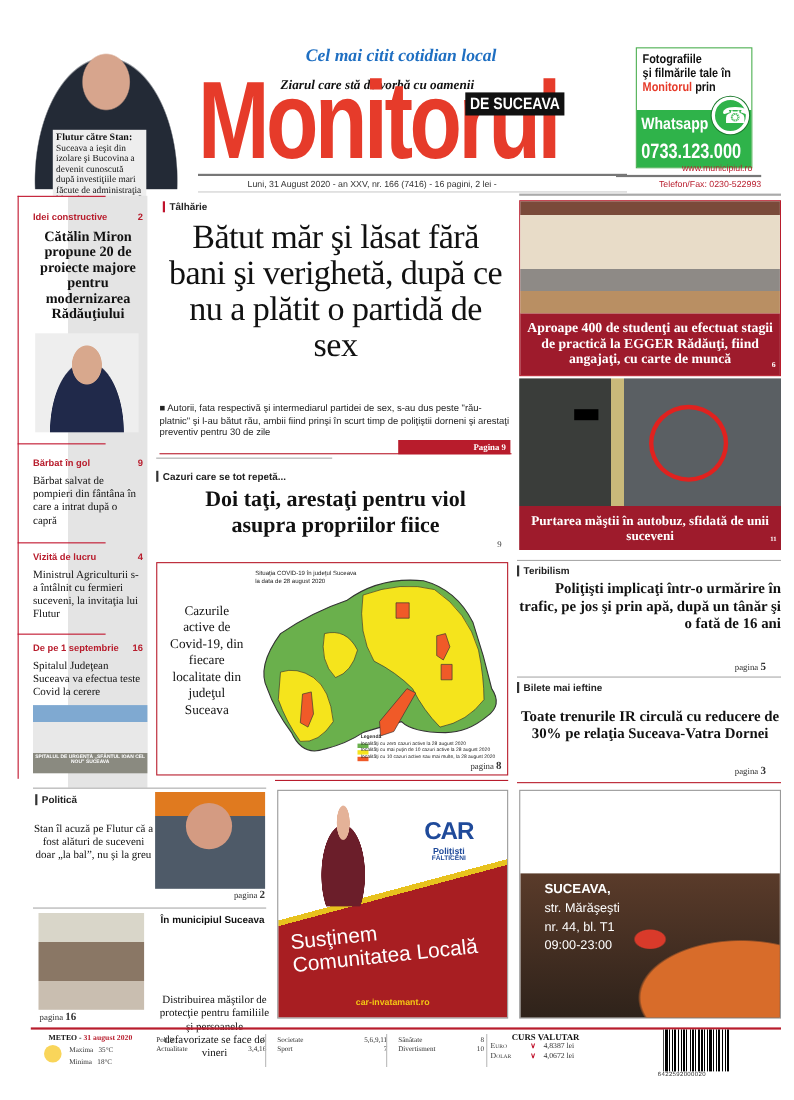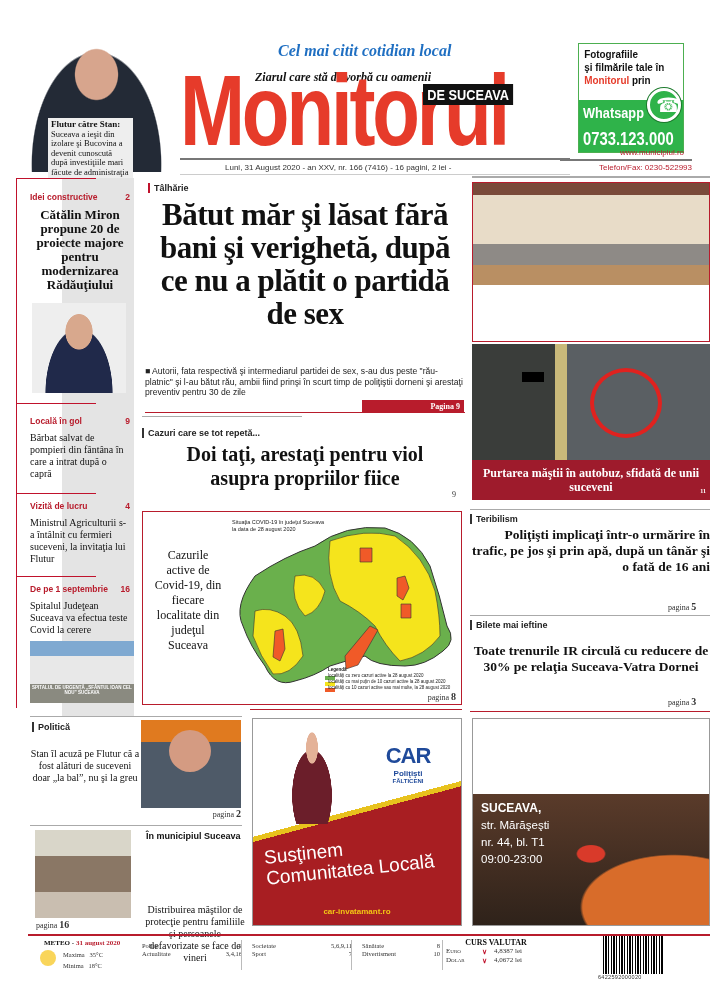--- a/index.html
+++ b/index.html
@@ -36,21 +36,21 @@
 
 #left-col{left:22px;top:178px;width:112px;height:538px;background:linear-gradient(90deg,#fff 0 40px,#e4e4e4 40px)}
 #left-col .vline{position:absolute;left:-6px;top:0;width:1px;height:530px;background:#c0122c}
 .lc-item{position:absolute;left:8px;width:100px}
 .lc-kick{font-size:8.5px;font-weight:bold;color:#b81c2c;display:flex;justify-content:space-between}
 .lc-txt{font-family:"Liberation Serif",serif;font-size:10px;line-height:12px;margin-top:6px;color:#111}
 .lc-head{font-family:"Liberation Serif",serif;font-weight:bold;font-size:13px;line-height:14px;text-align:center;margin-top:6px}
 .lc-sep{position:absolute;left:-6px;width:80px;height:1px;background:#c0122c}
 
 #main-kick{left:148px;top:183px}
-#main-head{left:150px;top:198px;width:310px;text-align:center;font-family:"Liberation Serif",serif;font-weight:bold;font-size:31px;line-height:33px;letter-spacing:-.5px}
+#main-head{left:150px;top:198px;width:310px;text-align:center;font-family:"Liberation Serif",serif;font-weight:normal;font-size:31px;line-height:33px;letter-spacing:-.5px}
 #main-sum{left:145px;top:366px;width:320px;font-size:8.6px;line-height:10.5px;color:#222}
 #main-pg{left:362px;top:400px;width:102px;height:13px;background:#b81c2c;color:#fff;font-family:"Liberation Serif",serif;font-weight:bold;font-size:8px;text-align:right;padding-right:4px;line-height:13px}
 #main-rule{left:145px;top:412px;width:320px;height:1px;background:#b81c2c}
 #second-kick{left:142px;top:428px}
 #second-head{left:160px;top:442px;width:290px;text-align:center;font-family:"Liberation Serif",serif;font-weight:bold;font-size:20px;line-height:24px}
 
 #map-box{left:142px;top:511px;width:320px;height:194px;border:1px solid #b81c2c}
 #map-cap{position:absolute;left:10px;top:36px;width:70px;text-align:center;font-family:Liberation Serif, serif;font-size:12px;line-height:15px}
 #map-svg{position:absolute;left:82px;top:4px;width:234px;height:185px}
 #map-title{position:absolute;left:89px;top:7px;font-size:5.5px;line-height:7px;color:#222}
@@ -85,21 +85,21 @@
 #car-lady{position:absolute;left:30px;top:10px;width:58px;height:95px;background:radial-gradient(ellipse at 50% 20%,#e4b298 0 14%,transparent 15%),radial-gradient(ellipse at 50% 70%,#6b1e2a 0 48%,transparent 49%)}
 #car-slogan{position:absolute;left:10px;top:128px;color:#fff;font-size:19px;line-height:21px;transform:rotate(-6deg);transform-origin:left top;white-space:nowrap}
 #car-url{position:absolute;left:0;top:188px;width:100%;text-align:center;color:#f3c614;font-size:8px;font-weight:bold}
 #pizza-ad{left:472px;top:718px;width:238px;height:208px;border:1px solid #999;overflow:hidden}
 #pizza-top{position:absolute;left:0;top:0;width:100%;height:73px;background:#fff;border-bottom:2px solid #2a7a3b}
 #pz-pizzeria{position:absolute;left:40px;top:4px;font-family:"Liberation Serif",serif;color:#1a5e2a;font-size:17px;transform:scaleX(.75);transform-origin:left top}
 #pz-phone{position:absolute;left:22px;top:22px;font-family:"Liberation Serif",serif;color:#1a5e2a;font-size:18px;transform:scaleX(.72);transform-origin:left top;white-space:nowrap;border-top:1px solid #1a5e2a}
 #pz-comenzi{position:absolute;left:48px;top:50px;font-family:"Liberation Serif",serif;color:#1a5e2a;font-size:11px;transform:scaleX(.8);transform-origin:left top}
 #pz-mopan{position:absolute;left:100px;top:8px;font-family:"Liberation Serif",serif;color:#1a5e2a;font-size:44px;transform:scaleX(.72);transform-origin:left top;letter-spacing:-1px}
 #pizza-photo{position:absolute;left:0;top:75px;width:100%;height:133px;background:radial-gradient(ellipse at 85% 85%,#d86c2a 0 32%,transparent 33%),radial-gradient(ellipse at 50% 45%,#d93a2a 0 8%,transparent 9%),linear-gradient(180deg,#5a3b2a,#2e221a)}
-#pz-addr{position:absolute;left:8px;top:6px;color:#fff;font-size:11.5px;line-height:17px}
+#pz-addr{position:absolute;left:22px;top:6px;color:#fff;font-size:11.5px;line-height:17px}
 #pz-addr b{font-size:12px}
 
 #footer{left:28px;top:934px;width:682px;height:50px;border-top:2px solid #b81c2c}
 #meteo-title{position:absolute;left:16px;top:3px;font-family:"Liberation Serif",serif;font-size:7px;font-weight:bold}
 #meteo-title span{color:#b81c2c}
 #sun{position:absolute;left:12px;top:14px;width:16px;height:16px;border-radius:50%;background:#f9d55a}
 #meteo-vals{position:absolute;left:35px;top:13px;font-family:"Liberation Serif",serif;font-size:6.5px;line-height:11px;color:#333}
 .idx{position:absolute;top:6px;font-family:"Liberation Serif",serif;font-size:6.5px;line-height:8px;color:#333;width:100px}
 .idx div{display:flex;justify-content:space-between}
 .vsep{position:absolute;top:4px;width:1px;height:30px;background:#bbb}
@@ -152,21 +152,21 @@
     <div class="lc-kick">
         <span>Idei constructive</span>
         <span>2</span>
       </div>
     <div class="lc-head">Cătălin Miron propune 20 de proiecte majore pentru modernizarea Rădăuţiului</div>
   </div>
   <div class="photo" style="left:10px;top:125px;width:94px;height:90px;background:radial-gradient(ellipse at 50% 32%,#d8a88d 0 20%,transparent 21%),radial-gradient(ellipse at 50% 100%,#20294a 0 50%,transparent 51%),#eee"></div>
   <div class="lc-sep" style="top:225px"></div>
   <div class="lc-item" style="top:238px">
     <div class="lc-kick">
-        <span>Locală în gol</span>
+        <span>Bărbat în gol</span>
         <span>9</span>
       </div>
     <div class="lc-txt">Bărbat salvat de pompieri din fântâna în care a intrat după o capră</div>
   </div>
   <div class="lc-sep" style="top:315px"></div>
   <div class="lc-item" style="top:323px">
     <div class="lc-kick">
         <span>Vizită de lucru</span>
         <span>4</span>
       </div>
@@ -224,20 +224,24 @@
     <div>localităţi cu mai puţin de 10 cazuri active la 28 august 2020</div>
     <div>localităţi cu 10 cazuri active sau mai multe, la 28 august 2020</div>
   </div>
   <div id="map-pg" class="pg"><span>pagina</span> <b>8</b></div>
 </div>
 <div class="rule red" style="left:250px;top:709px;width:212px;height:1px"></div>
 
 <div class="rule" style="left:472px;top:176px;width:238px;height:2px"></div>
 <div class="abs" id="egger">
   <div class="photo" id="egger-photo"></div>
+  <div class="red-cap" id="egger-cap">
+    <span>Aproape 400 de studenţi au efectuat stagii de practică la EGGER Rădăuţi, fiind angajaţi, cu carte de muncă</span>
+    <span style="position:absolute;right:4px;bottom:2px;font-size:7px">6</span>
+  </div>
 </div>
 <div class="abs" id="bus">
   <div class="photo" id="bus-photo">
     <div class="abs" style="left:50px;top:28px;width:22px;height:10px;background:#000"></div>
     <div class="abs" id="bus-circle"></div>
   </div>
   <div class="red-cap" id="bus-cap">
     <span>Purtarea măştii în autobuz, sfidată de unii suceveni</span>
     <span style="position:absolute;right:4px;bottom:2px;font-size:6px">11</span>
   </div>

